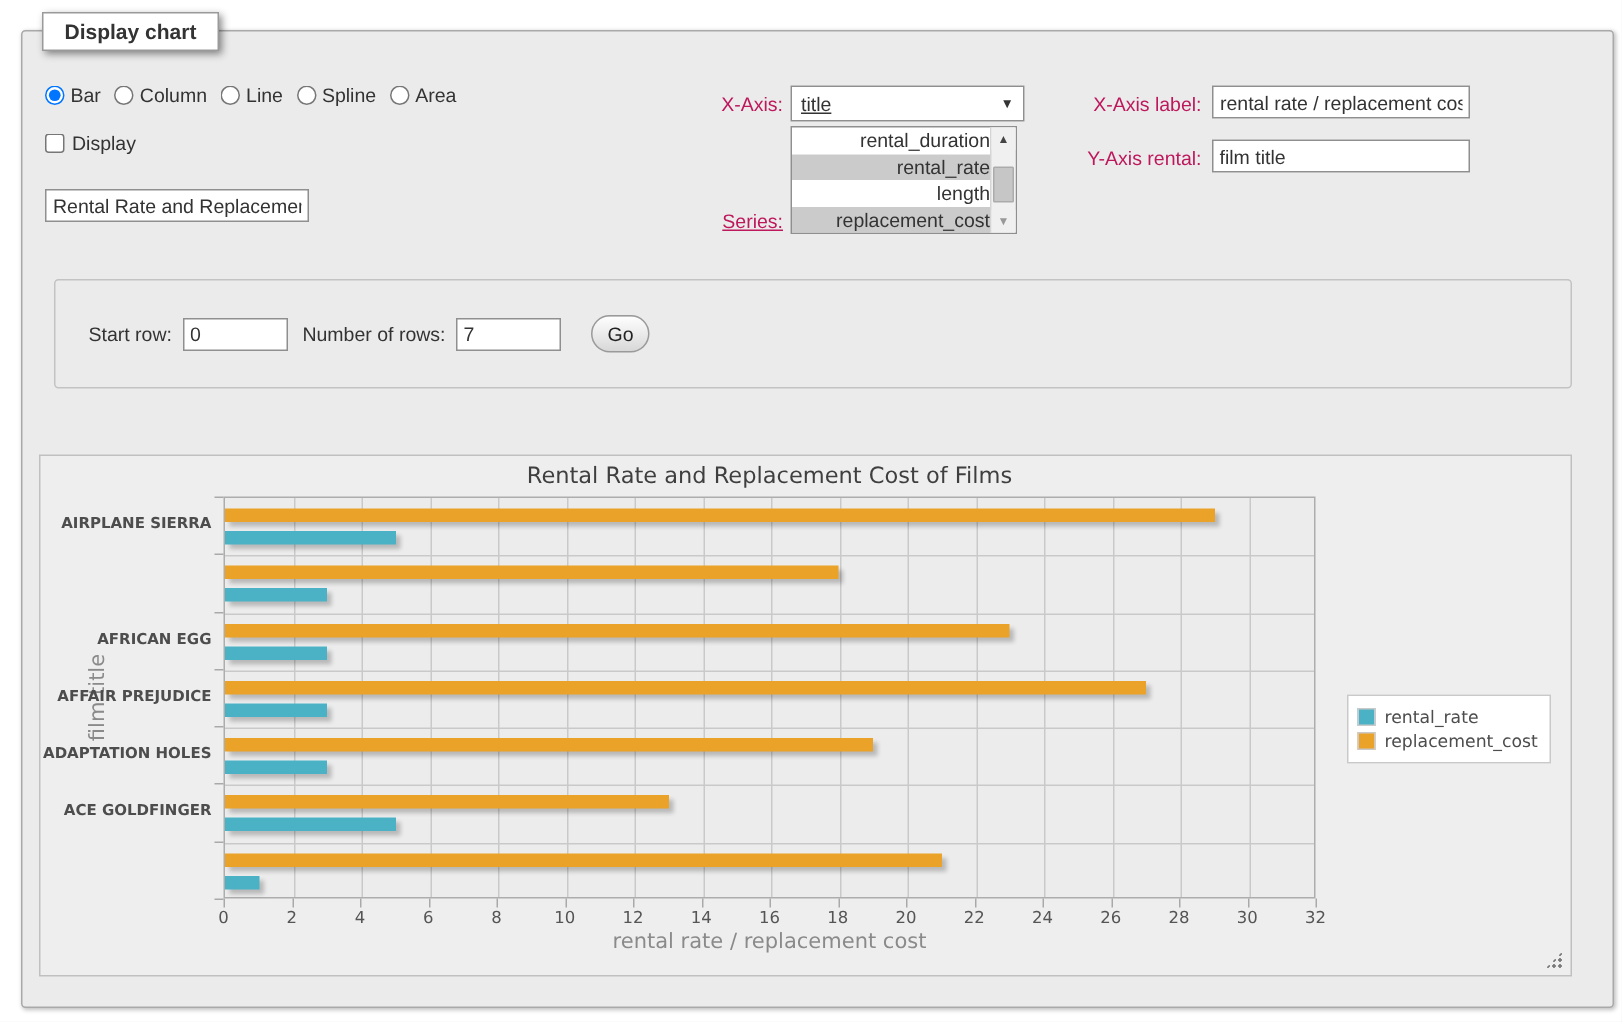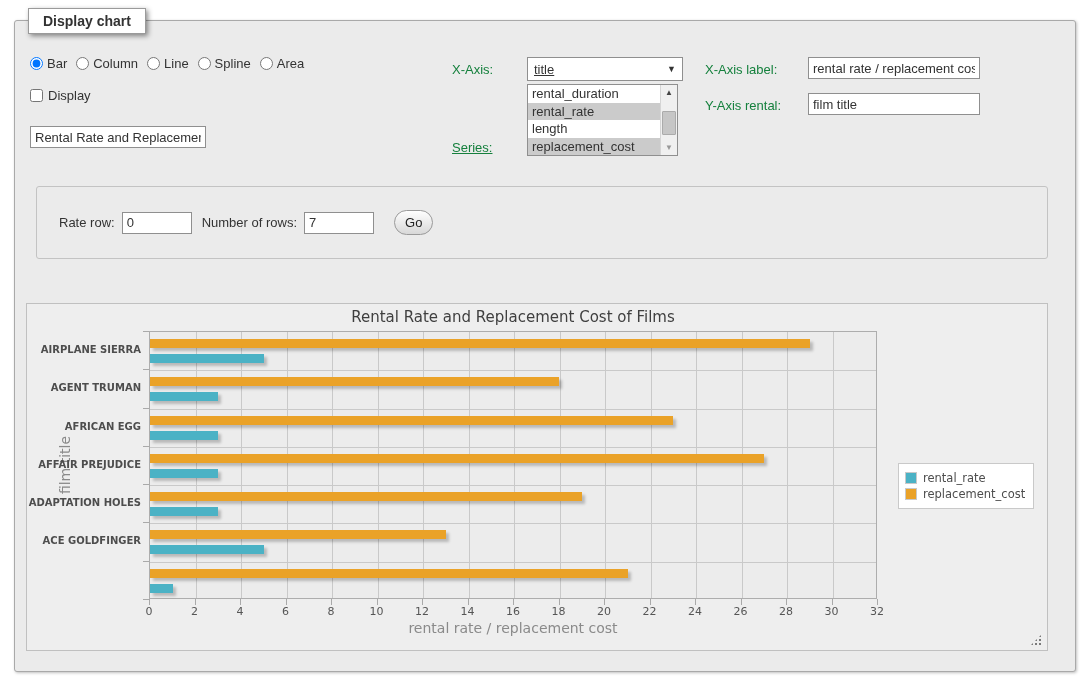--- a/index.html
+++ b/index.html
@@ -19,35 +19,35 @@
   .radio-row { position:absolute; left:30px; top:56px; display:flex; align-items:center; }
   .radio-item { display:flex; align-items:center; margin-right:9px; cursor:default; }
   .radio-item input { margin-right:4px; }
   .check-row { position:absolute; left:30px; top:88px; display:flex; align-items:center; }
   .check-row input { margin-right:5px; }
 
   input[type=text] { border:1px solid #8f8f8f; background:#fff; height:22px;
     padding:2px 4px; font-family:"Liberation Sans",sans-serif; font-size:13px; color:#333; }
   .title-input { position:absolute; left:30px; top:126px; width:176px; }
 
-  .flabel { position:absolute; text-align:left; color:#15803d; }
+  .flabel { position:absolute; text-align:right; color:#be185d; }
   .lbl-xaxis { left:452px; top:62px; width:70px; }
   .lbl-series { left:452px; top:140px; width:70px;text-decoration:underline; }
   .lbl-xaxis-label { left:705px; top:62px; width:96px; }
   .lbl-yaxis-label { left:705px; top:98px; width:96px; }
 
   .select-box { position:absolute; left:527px; top:57px; width:156px; height:24px;
     background:#fff; border:1px solid #8f8f8f; display:flex; align-items:center;
     padding:0 6px; cursor:default; }
   .select-box .val { flex:1;text-decoration:underline; }
   .select-box .arrow { font-size:9px; color:#333; }
 
   .listbox { position:absolute; left:527px; top:84px; width:151px; height:72px;
     background:#fff; border:1px solid #8f8f8f; display:flex; }
-  .opts { flex:1; overflow:hidden; }
+  .opts { flex:1; overflow:hidden;text-align:right; }
   .opt { height:17.5px; line-height:17.5px; padding-left:4px; white-space:nowrap; }
   .opt.sel { background:#cbcbcb; }
   .sbar { width:17px; background:#f0f0f0; border-left:1px solid #d5d5d5; position:relative; }
   .sbtn { position:absolute; left:0; width:16px; height:15px; text-align:center;
     font-size:8px; line-height:15px; color:#444; background:#f0f0f0; }
   .sbtn.up { top:0; }
   .sbtn.down { bottom:0; color:#999; }
   .sthumb { position:absolute; left:1px; top:26px; width:14px; height:24px;
     background:#c6c6c6; border:1px solid #ababab; border-radius:1px; }
 
@@ -152,21 +152,21 @@
   </div>
 
   <div class="flabel lbl-xaxis-label">X-Axis label:</div>
   <input type="text" class="input-xlabel" value="rental rate / replacement cost" style="">
 
   <div class="flabel lbl-yaxis-label">Y-Axis rental:</div>
   <input type="text" class="input-ylabel" value="film title" style="">
 
   <div class="rows-box">
     <div class="rows-inner">
-      <span class="t">Rate row:</span>
+      <span class="t">Start row:</span>
       <input type="text" value="0" style="">
       <span class="t">Number of rows:</span>
       <input type="text" value="7" style="">
       <button class="go-btn">Go</button>
     </div>
   </div>
 
   <div class="chart-box">
     <div class="chart-title">Rental Rate and Replacement Cost of Films</div>
     <div class="yaxis-title">film title</div>
@@ -213,21 +213,20 @@
           <div class="leg-swatch" style="background:#4bb2c5"></div>
           <span class="leg-lab">rental_rate</span>
         </div>
         <div class="leg-row">
           <div class="leg-swatch" style="background:#EAA228"></div>
           <span class="leg-lab">replacement_cost</span>
         </div>
       </div>
     <div class="resize-grip"></div>
   <div class="ytick-lab" style="top:27.00px;line-height:38.29px">AIRPLANE SIERRA</div>
-      <div class="ytick-lab" style="top:65.29px;line-height:38.29px">AGENT TRUMAN</div>
       <div class="ytick-lab" style="top:141.86px;line-height:38.29px">AFFAIR PREJUDICE</div>
       <div class="ytick-lab" style="top:103.57px;line-height:38.29px">AFRICAN EGG</div>
       <div class="ytick-lab" style="top:180.14px;line-height:38.29px">ADAPTATION HOLES</div>
       <div class="ytick-lab" style="top:218.43px;line-height:38.29px">ACE GOLDFINGER</div>
       <div class="ytick-mark" style="top:27.00px"></div>
       <div class="ytick-mark" style="top:65.29px"></div>
       <div class="ytick-mark" style="top:103.57px"></div>
       <div class="ytick-mark" style="top:141.86px"></div>
       <div class="ytick-mark" style="top:180.14px"></div>
       <div class="ytick-mark" style="top:218.43px"></div>

